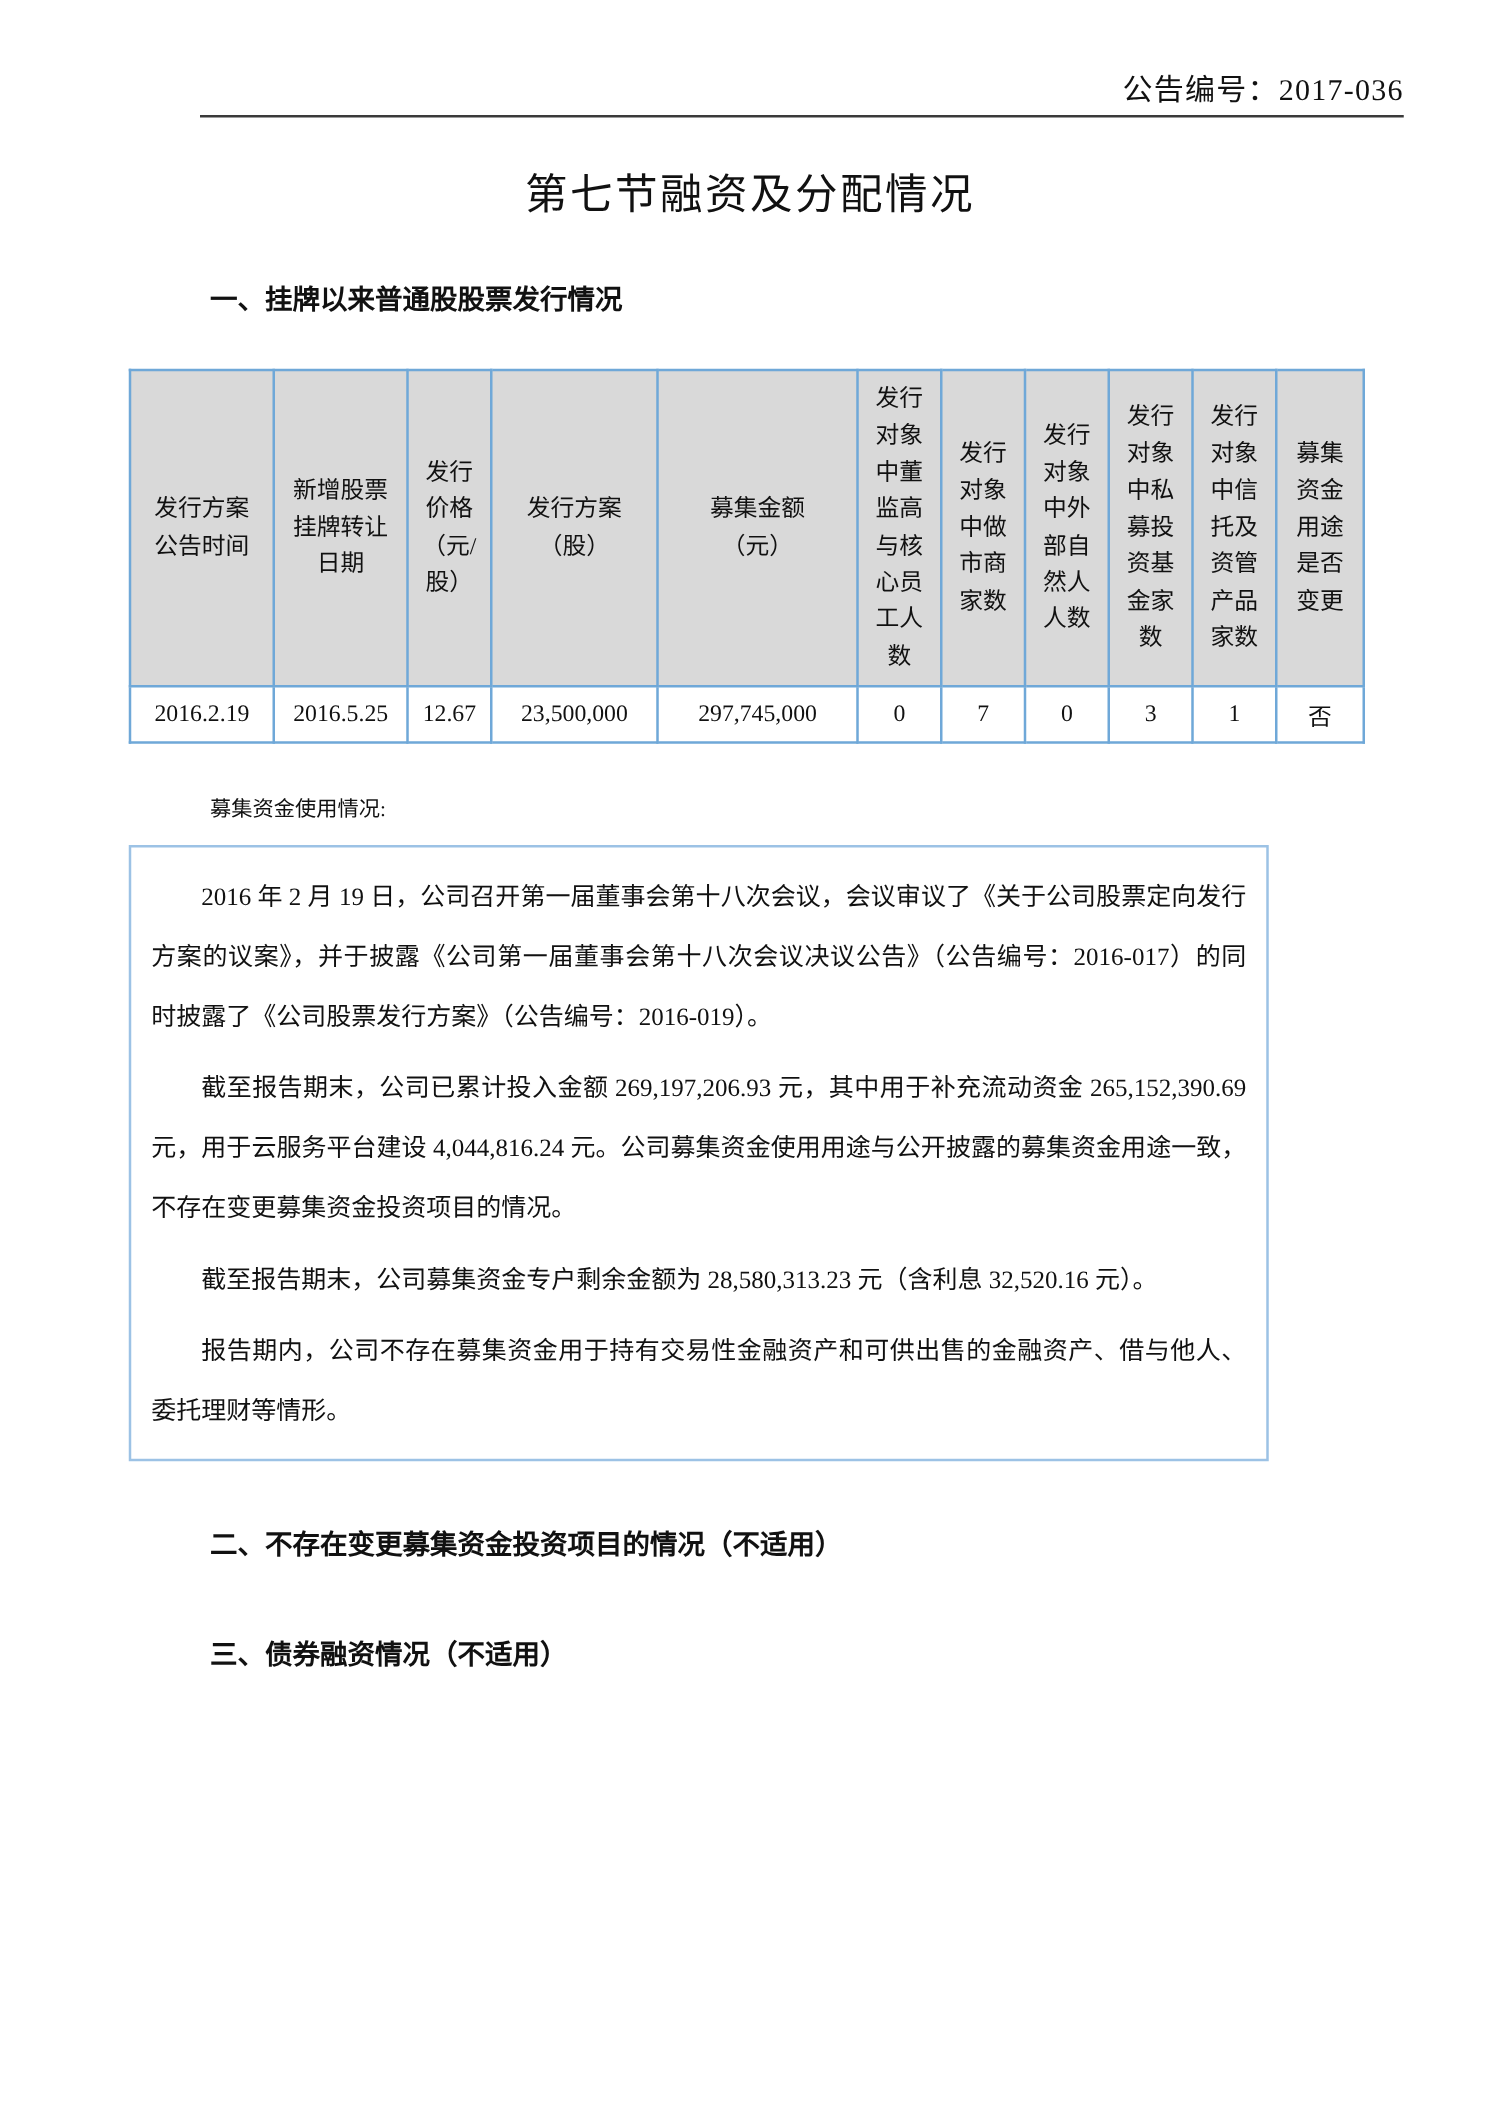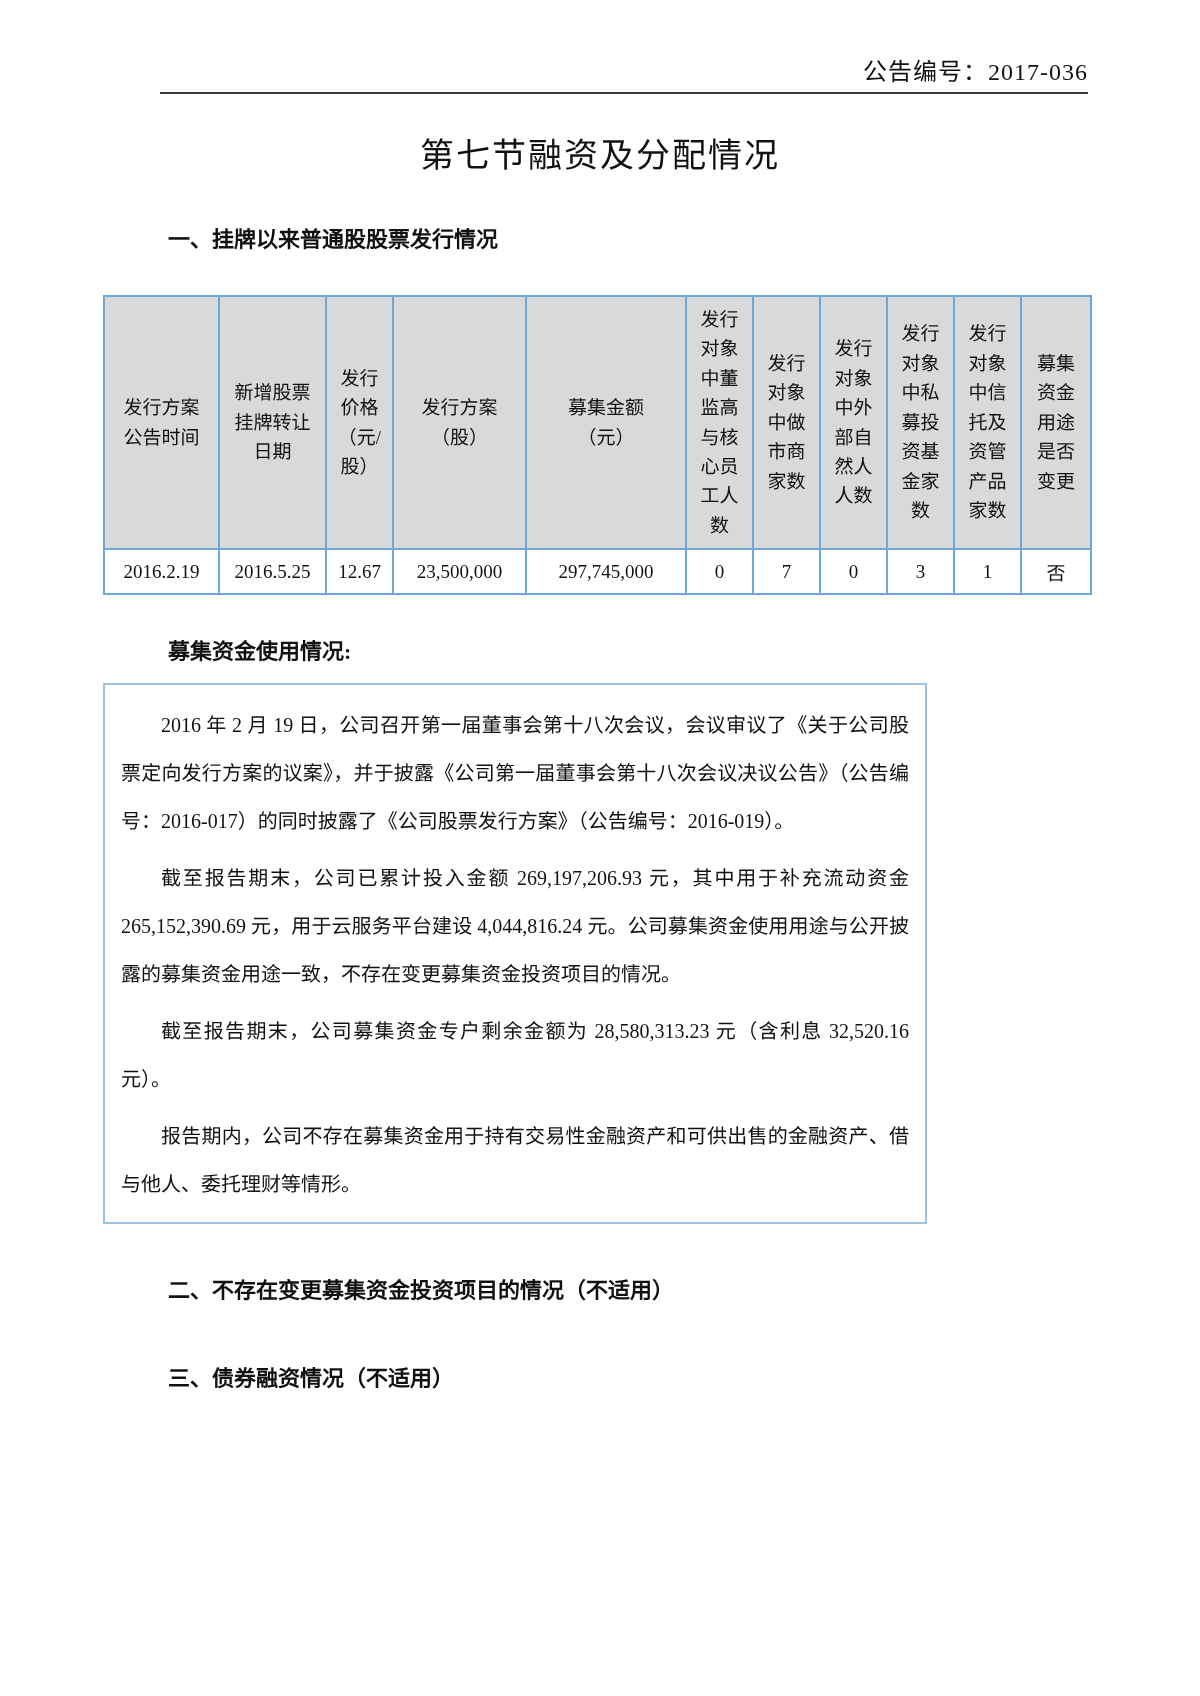--- a/index.html
+++ b/index.html
@@ -7,21 +7,21 @@
   body {
     height: 1696px;
     position: relative;
     overflow: hidden;
     font-family: "Liberation Serif", "DejaVu Serif", serif;
     color: #111;
   }
 
   
   .doc-header {
-    margin: 52px 112px 0 160px;
+    margin: 52px 77px 0 160px;
     text-align: right;
     padding-bottom: 5px;
     border-bottom: 2px solid #3a3a3a;
   }
   .doc-number {
     font-size: 24px;
     letter-spacing: 1px;
   }
 
   
@@ -69,26 +69,26 @@
     padding: 2px 1px;
   }
   col.c1 { width: 115px; } col.c2 { width: 107px; } col.c3 { width: 67px; }
   col.c4 { width: 133px; } col.c5 { width: 160px; } col.c6 { width: 67px; }
   col.c7 { width: 67px; }  col.c8 { width: 67px; }  col.c9 { width: 67px; }
   col.c10 { width: 67px; } col.c11 { width: 70px; }
 
   
   .funds-label {
     margin: 38px 100px 0 168px;
-    font-size: 22px;
-    font-weight: bold;
+    font-size: 17px;
+    font-weight: normal;
   }
   .funds-box {
     margin: 18px 0 0 103px;
-    width: 824px;
+    width: 912px;
     border: 2px solid #9cc2e5;
     padding: 16px 16px 14px 16px;
   }
   .funds-box p {
     font-size: 20px;
     line-height: 2.4;
     text-indent: 2em;
     text-align: justify;
     margin-bottom: 9px;
   }

